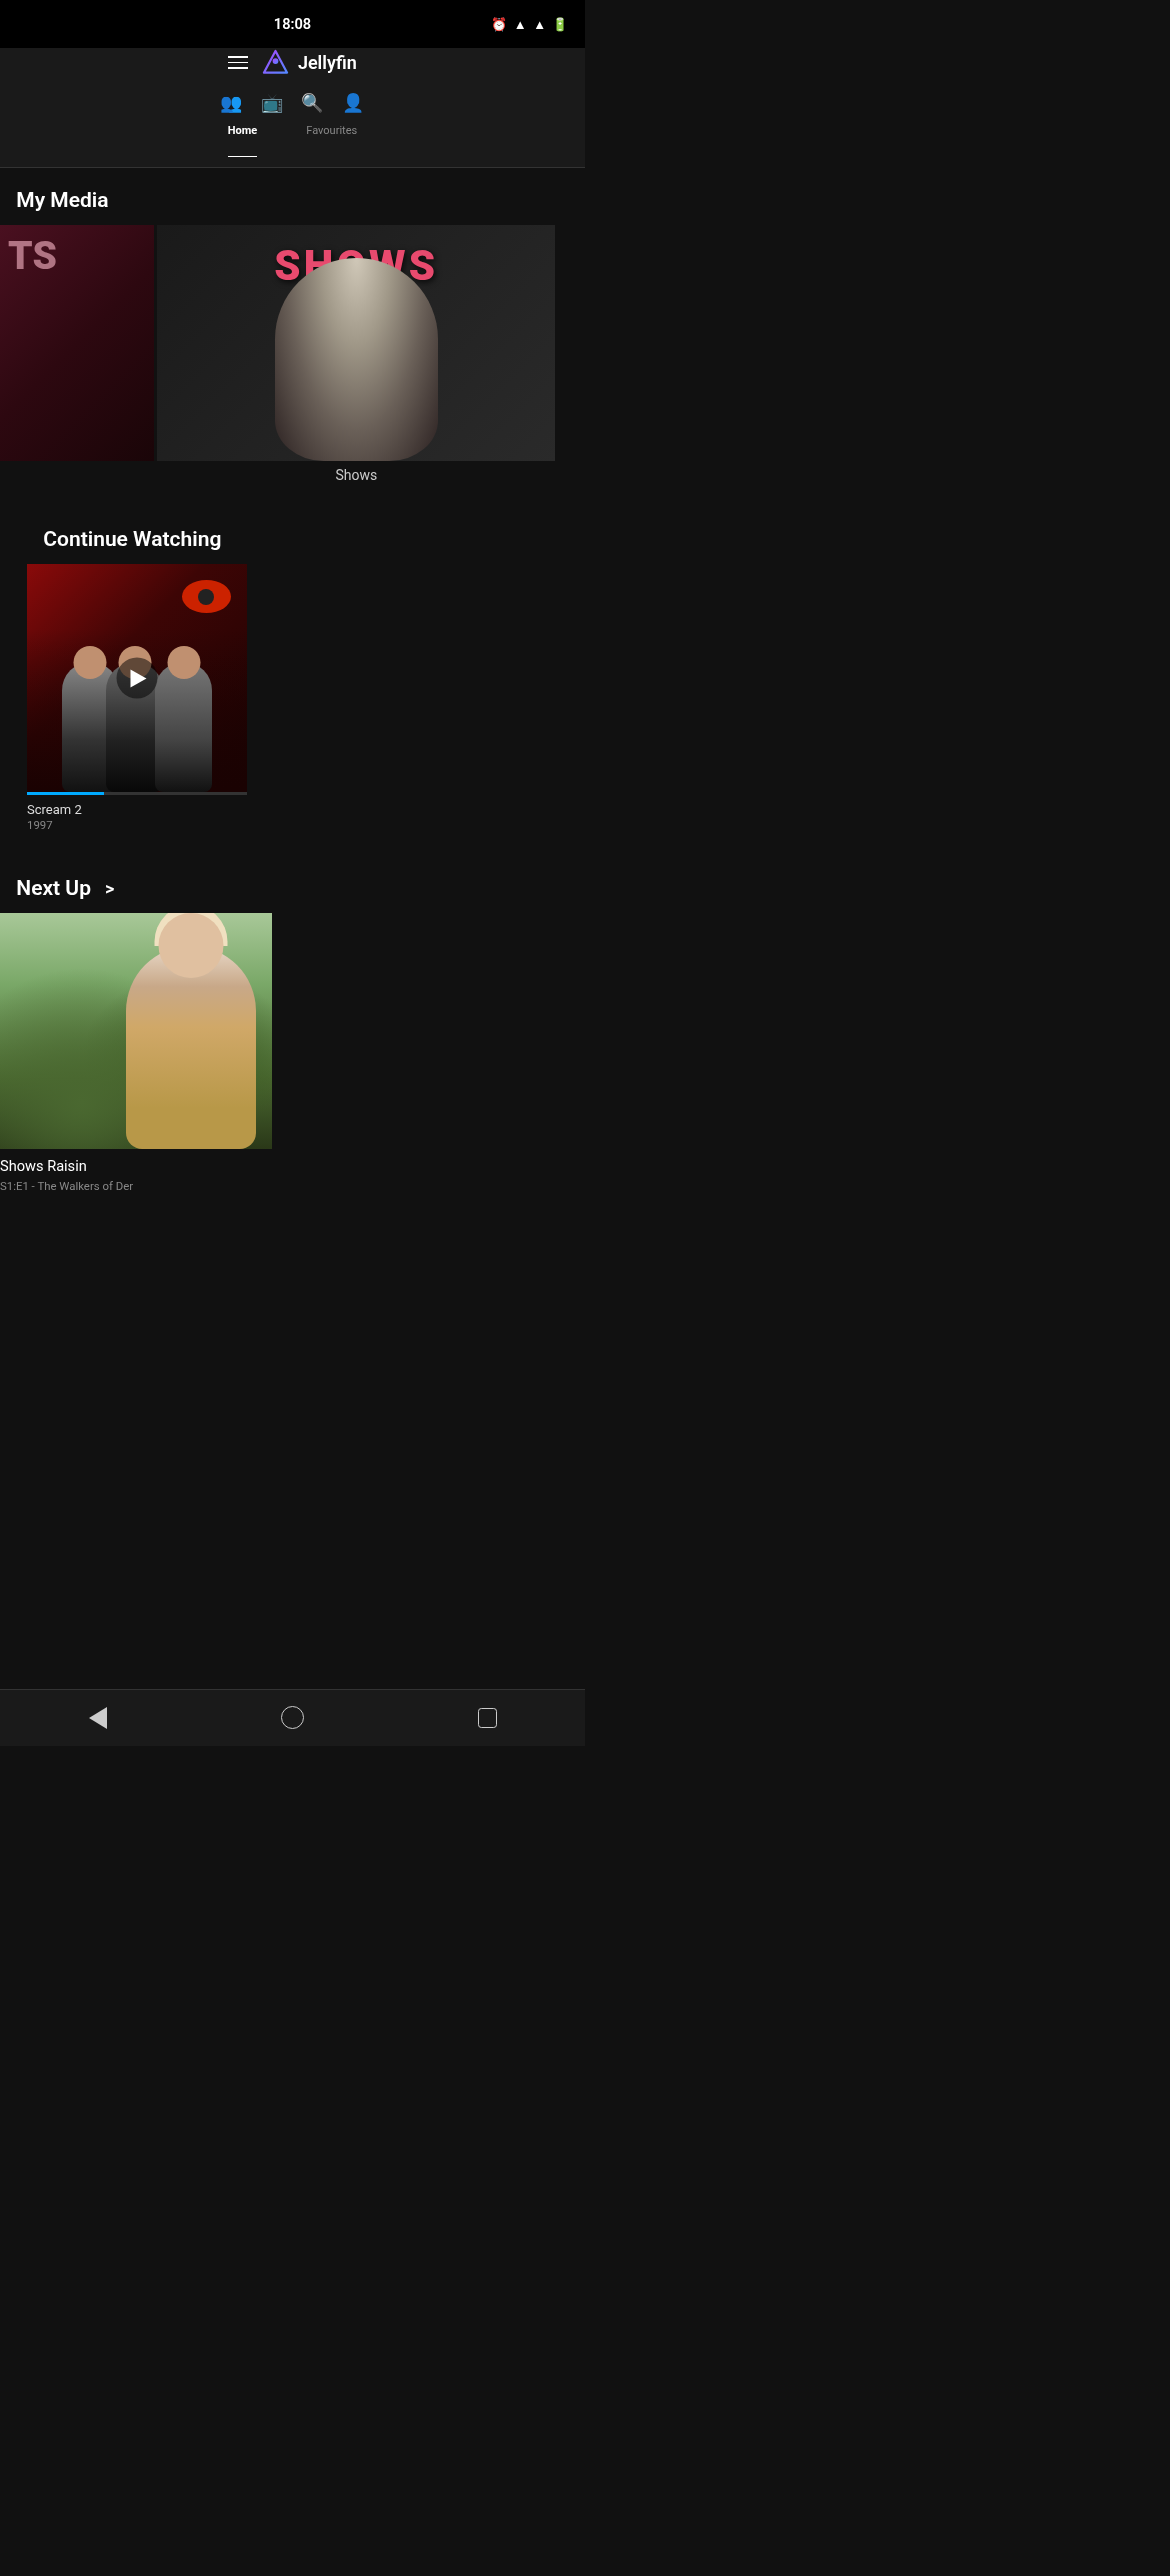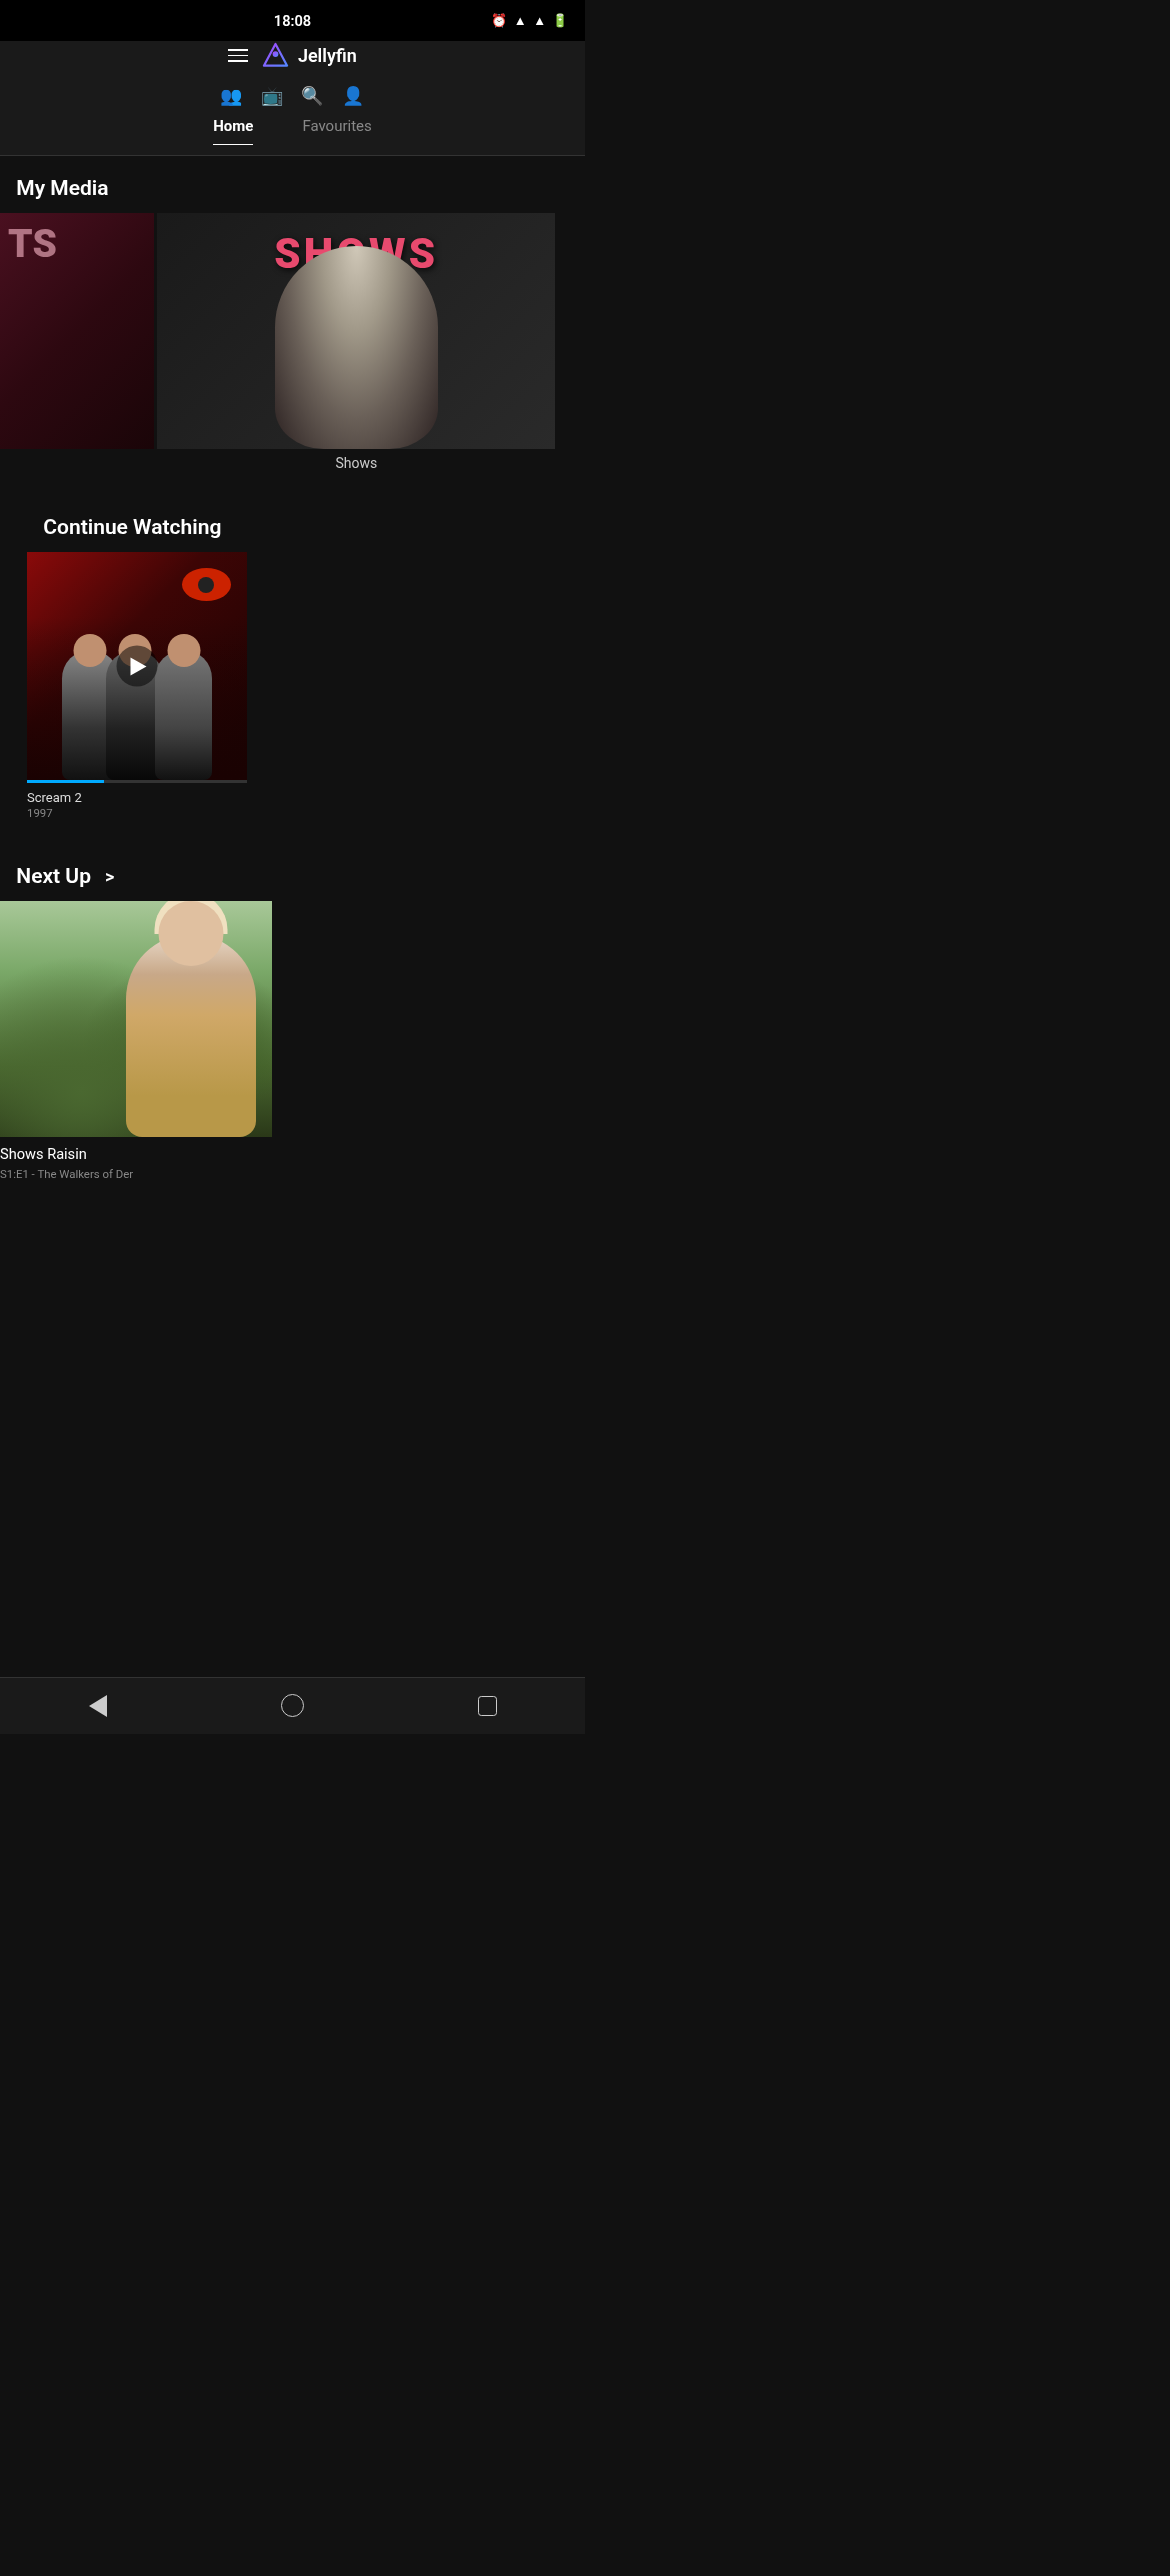--- a/index.html
+++ b/index.html
@@ -9,21 +9,21 @@
       color: #fff;
       font-family: -apple-system, BlinkMacSystemFont, 'Segoe UI', Roboto, sans-serif;
       width: 585px;
       min-height: 2576px;
       overflow-x: hidden;
     }
 
     
     .status-bar {
       background: #000;
-      height: 41px;
+      height: 48px;
       display: flex;
       align-items: center;
       justify-content: center;
       position: relative;
     }
     .status-time {
       font-size: 14.6px;
       font-weight: 600;
       color: #fff;
       position: absolute;
@@ -97,23 +97,23 @@
     
     .tabs {
       background: #1a1a1a;
       display: flex;
       justify-content: center;
       gap: 49px;
       padding: 11.4px 0 9.8px;
       border-bottom: 0.8px solid #333;
     }
     .tab {
-      font-size: 15px;
-      cursor: pointer;
-      padding-bottom: 9px;
+      font-size: 11px;
+      cursor: pointer;
+      padding-bottom: 19px;
     }
     .tab.active {
       color: #fff;
       font-weight: 700;
       border-bottom: 1.6px solid #fff;
     }
     .tab.inactive {
       color: #888;
     }
 

